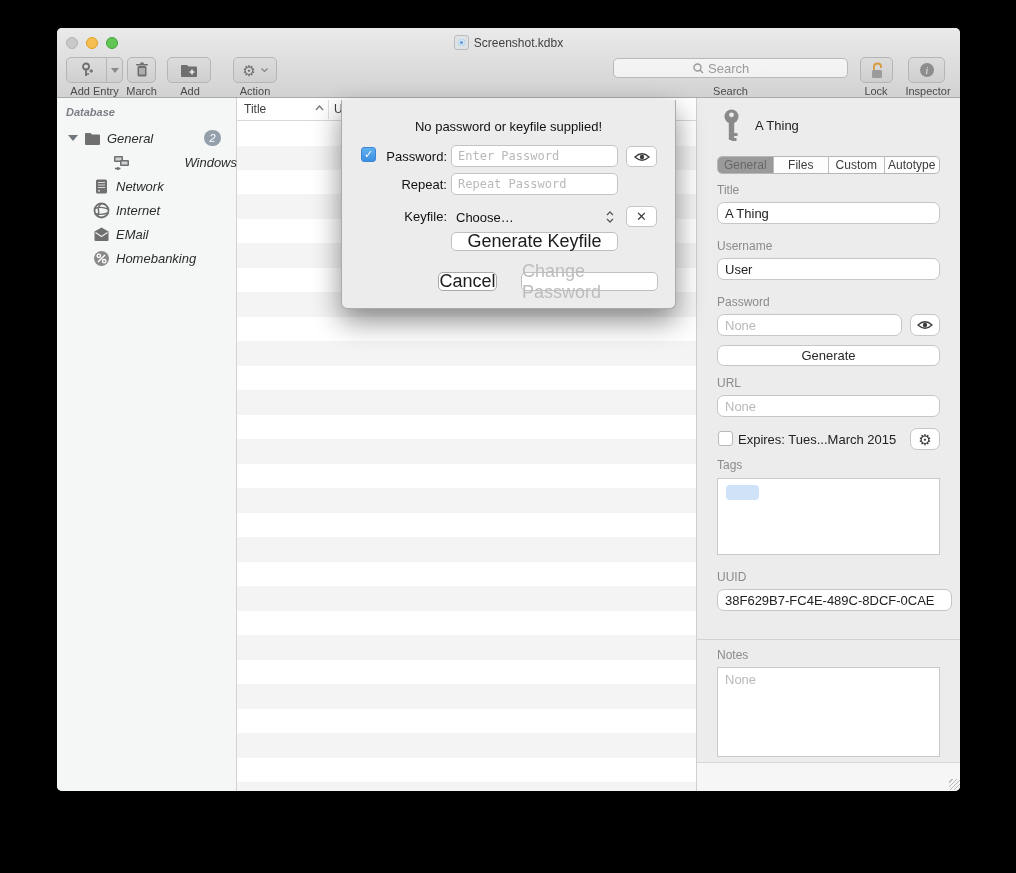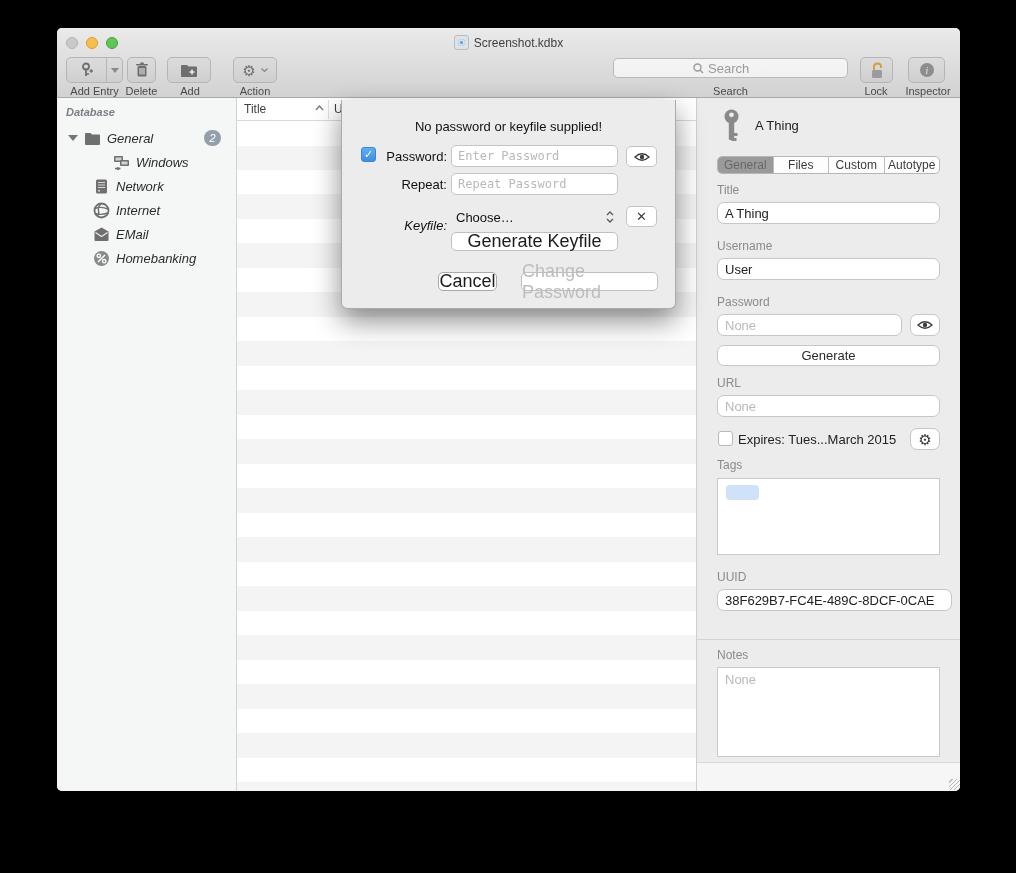--- a/index.html
+++ b/index.html
@@ -153,21 +153,21 @@
       <div class="tb-btn" style="left:70px; width:29px;">
         <svg class="icon-svg" width="14" height="16" viewBox="0 0 14 16">
             <rect x="2.5" y="4" width="9" height="10.5" rx="1.5" fill="#6f6f6f"></rect>
             <rect x="1" y="2" width="12" height="1.6" rx="0.8" fill="#6f6f6f"></rect>
             <rect x="5" y="0.5" width="4" height="1.6" rx="0.8" fill="#6f6f6f"></rect>
             <line x1="5" y1="6" x2="5" y2="12.5" stroke="#ececec" stroke-width="1"></line>
             <line x1="7" y1="6" x2="7" y2="12.5" stroke="#ececec" stroke-width="1"></line>
             <line x1="9" y1="6" x2="9" y2="12.5" stroke="#ececec" stroke-width="1"></line>
           </svg>
       </div>
-      <div class="tb-label" style="left:58px; width:53px;">Delete</div>
+      <div class="tb-label" style="left:58px; width:53px;">March</div>
 
       <div class="tb-btn" style="left:110px; width:44px;">
         <svg class="icon-svg" width="18" height="15" viewBox="0 0 18 15">
             <path d="M1 3 L1 13 Q1 14 2 14 L16 14 Q17 14 17 13 L17 4.5 Q17 3.5 16 3.5 L8.5 3.5 L7 2 L2 2 Q1 2 1 3 Z" fill="#6f6f6f"></path>
             <line x1="12" y1="6.5" x2="12" y2="11.5" stroke="#ececec" stroke-width="1.6"></line>
             <line x1="9.5" y1="9" x2="14.5" y2="9" stroke="#ececec" stroke-width="1.6"></line>
           </svg>
       </div>
       <div class="tb-label" style="left:104px; width:58px;">Add Choose</div>
 
@@ -210,21 +210,21 @@
 
       <div class="sb-row" style="top:28px;">
         <div class="disclosure"></div>
         <svg class="sb-ic" viewBox="0 0 17 17">
             <path d="M1 4 L1 14 Q1 15 2 15 L15 15 Q16 15 16 14 L16 5.5 Q16 4.5 15 4.5 L8 4.5 L6.5 3 L2 3 Q1 3 1 4 Z" fill="#6f6f6f"></path>
           </svg>
         <span>General</span>
         <span class="badge">2</span>
       </div>
 
-      <div class="sb-row" style="top:52px; padding-left:56px;">
+      <div class="sb-row" style="top:52px; padding-left:56px;justify-content:space-between;">
         <svg class="sb-ic" viewBox="0 0 17 17">
             <rect x="1" y="2" width="9" height="6" rx="1" fill="#6f6f6f"></rect>
             <rect x="2.5" y="3.5" width="6" height="3" fill="#cfd3d6"></rect>
             <rect x="7" y="6" width="9" height="6" rx="1" fill="#6f6f6f"></rect>
             <rect x="8.5" y="7.5" width="6" height="3" fill="#cfd3d6"></rect>
             <line x1="2" y1="14.5" x2="8" y2="14.5" stroke="#6f6f6f" stroke-width="1.6" stroke-dasharray="2 1.5"></line>
             <circle cx="5" cy="14.5" r="1.6" fill="#6f6f6f"></circle>
           </svg>
         <span>Windows</span>
       </div>
@@ -290,21 +290,21 @@
       <div class="sq-btn" style="top:46px;">
         <svg width="16" height="10" viewBox="0 0 16 10">
             <path d="M1 5 Q8 -1.5 15 5 Q8 11.5 1 5 Z" fill="none" stroke="#3c3c3c" stroke-width="1.3"></path>
             <circle cx="8" cy="5" r="2.2" fill="#3c3c3c"></circle>
           </svg>
       </div>
 
       <div class="dlg-label" style="left:19px; top:77px;">Repeat:</div>
       <input class="dlg-field" style="top: 73px;" type="text" placeholder="Repeat Password">
 
-      <div class="dlg-label" style="left:19px; top:118px;font-style:italic;">Keyfile:</div>
+      <div class="dlg-label" style="left:19px; top:109px;">Keyfile:</div>
       <div class="popup">
         <span style="padding-left:5px;">Choose…</span>
         <svg style="position:absolute; right:4px;" width="8" height="12" viewBox="0 0 8 12">
             <polyline points="1,4 4,1 7,4" fill="none" stroke="#5a5a5a" stroke-width="1.3"></polyline>
             <polyline points="1,8 4,11 7,8" fill="none" stroke="#5a5a5a" stroke-width="1.3"></polyline>
           </svg>
       </div>
       <div class="sq-btn" style="top:106px;">
         <span style="font-size:13px; color:#3c3c3c;">✕</span>
       </div>

